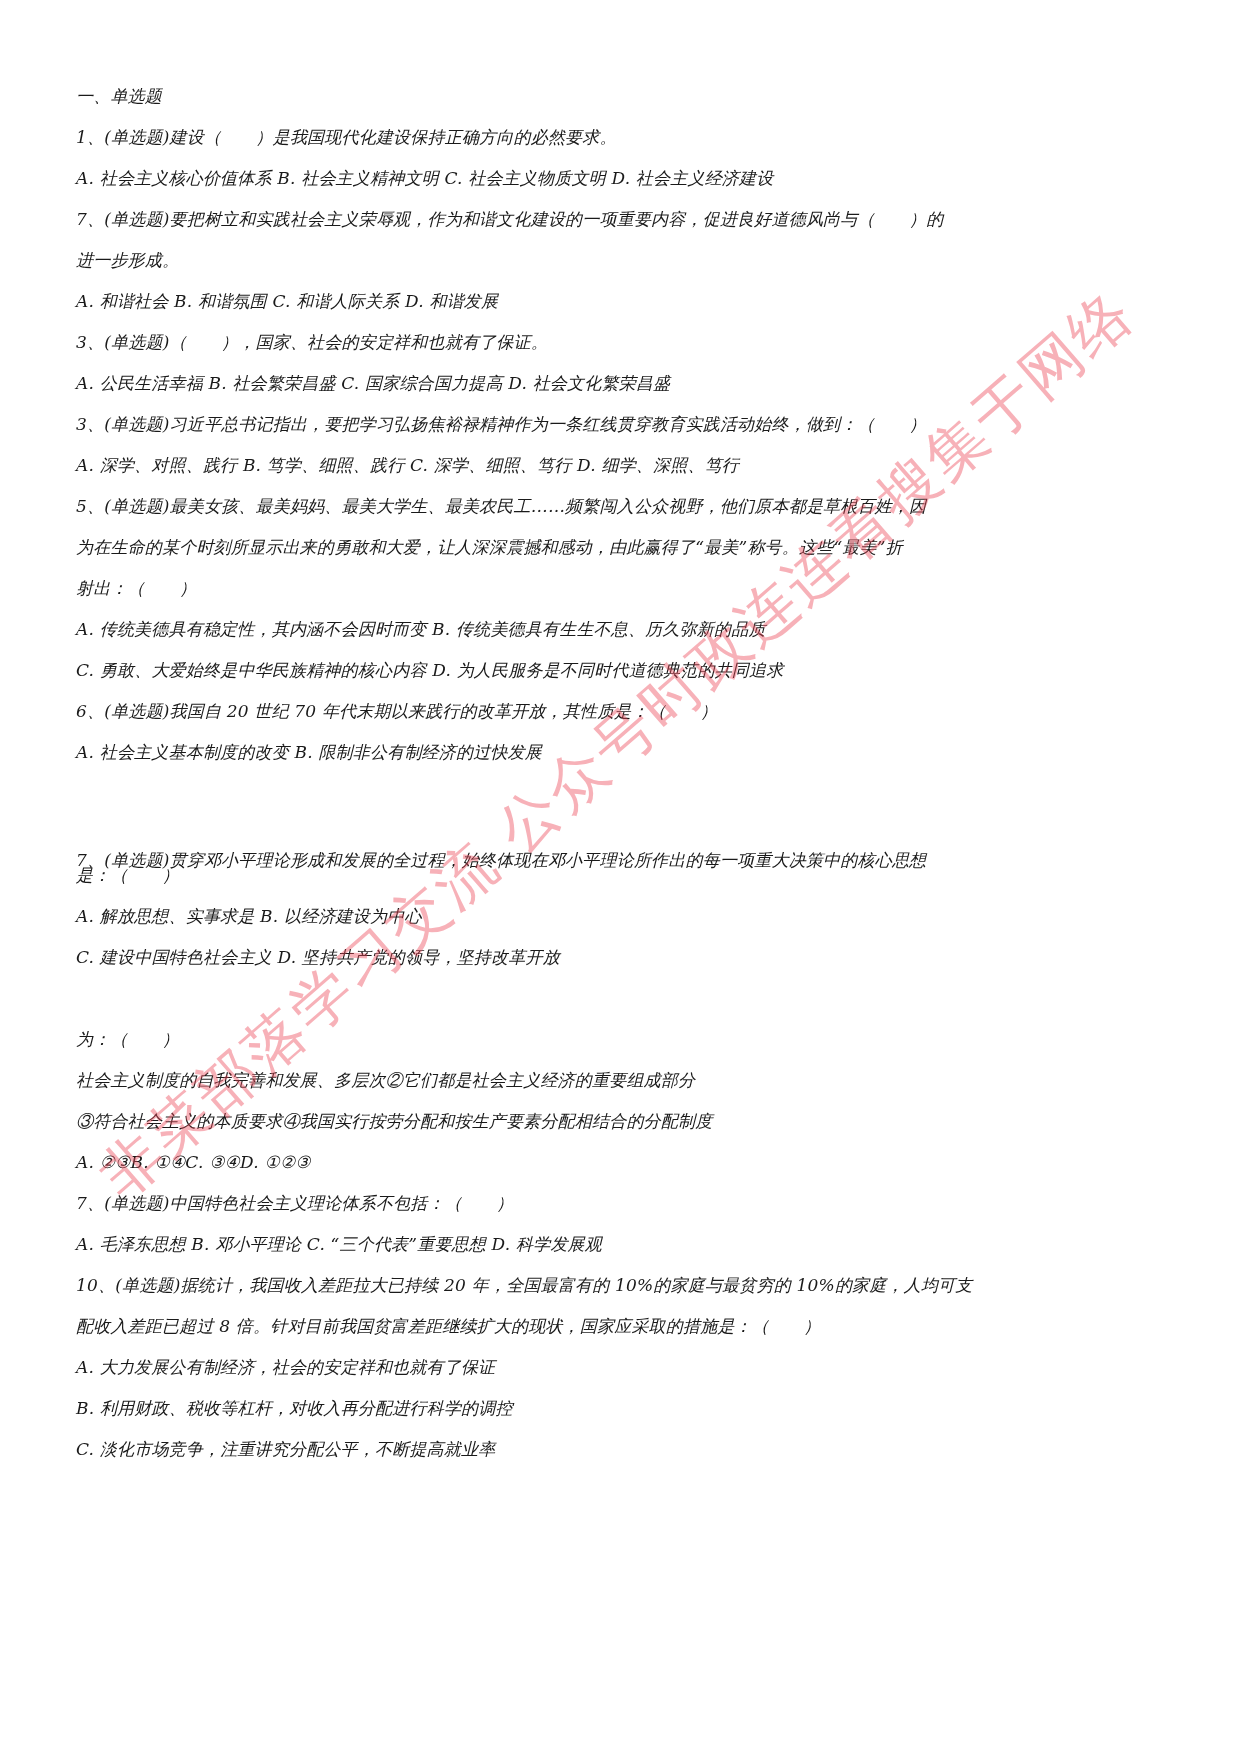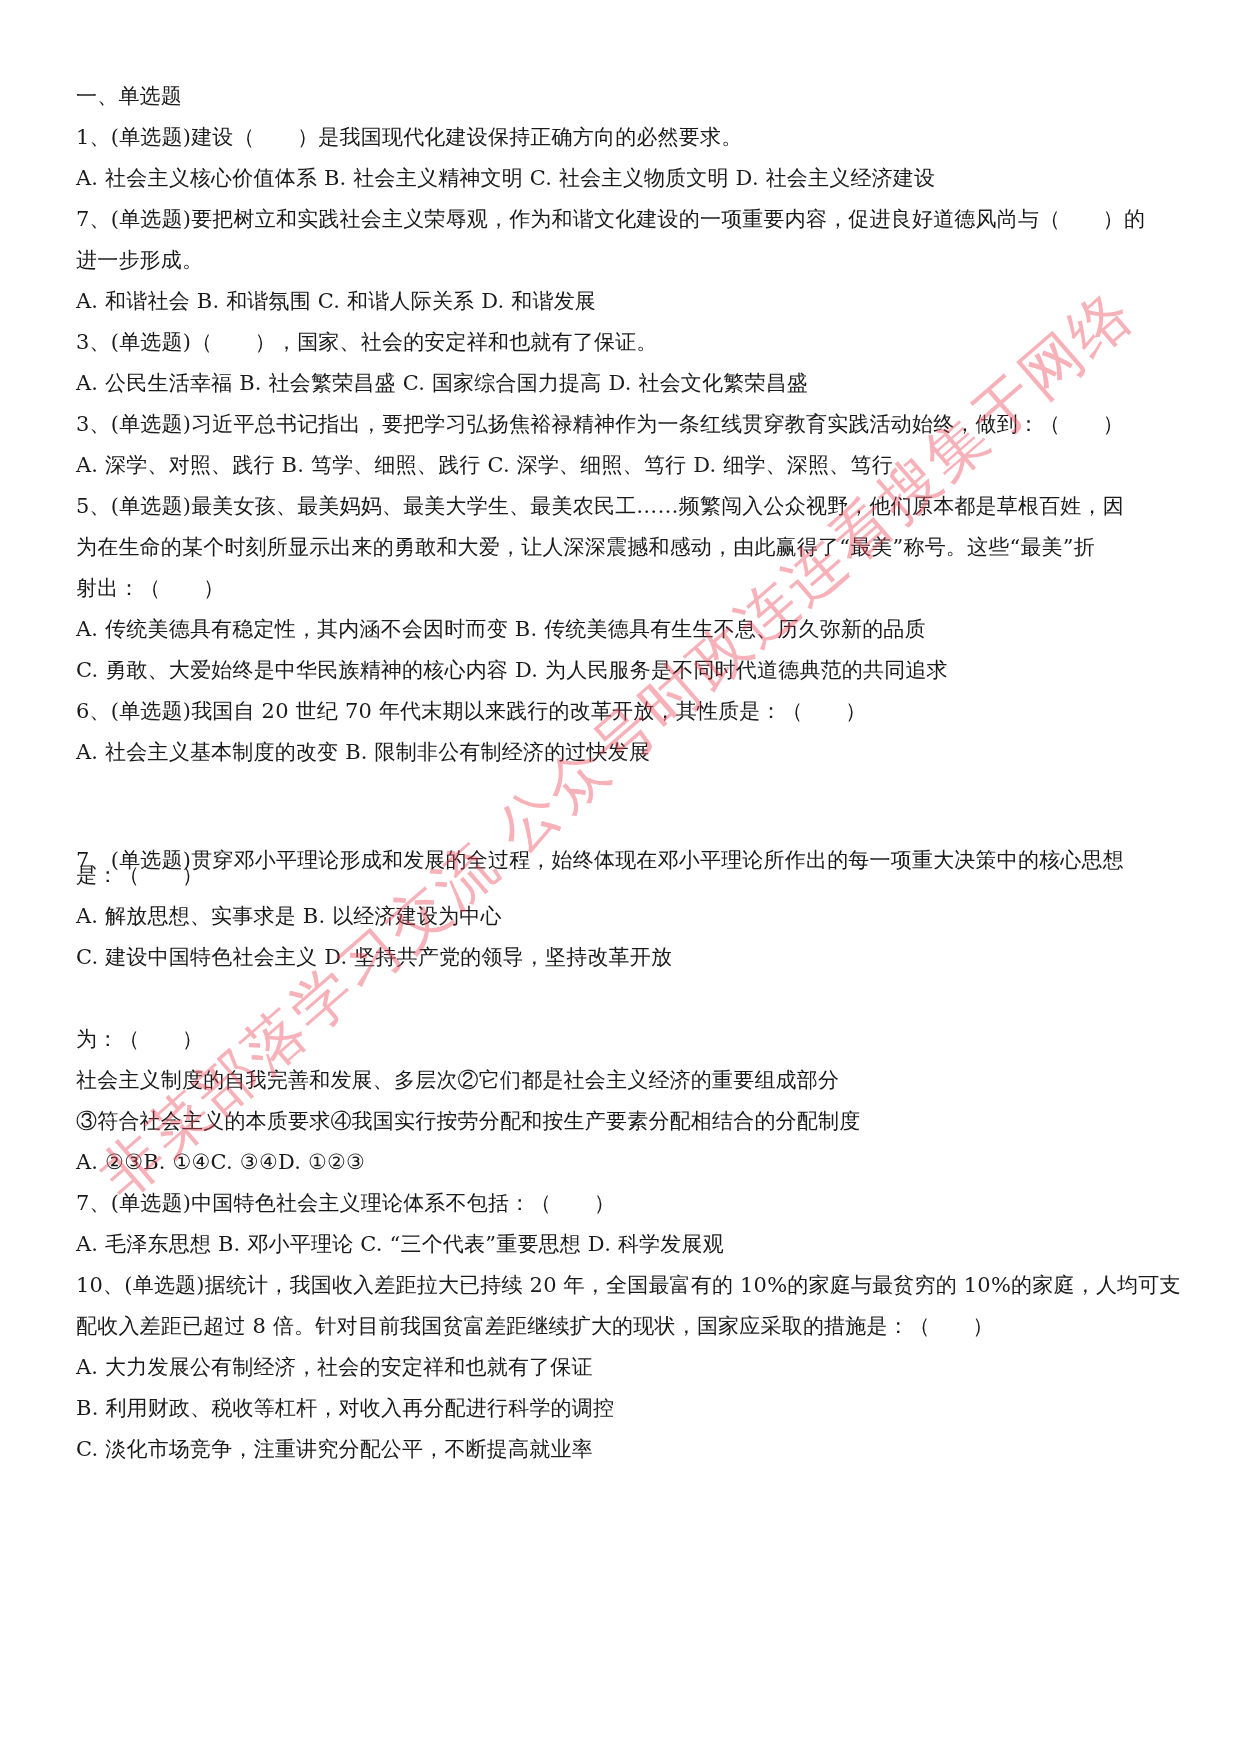--- a/index.html
+++ b/index.html
@@ -18,24 +18,25 @@
     .page {
       position: absolute;
       left: 0;
       top: 0;
       width: 1240px;
       height: 1754px;
     }
     .line {
       position: absolute;
       left: 76px;
-      font-size: 21px;
+      font-size: 17px;
       line-height: 24px;
       white-space: nowrap;
       letter-spacing: 0.2px;
+      font-style: italic;
     }
     .watermark {
       position: absolute;
       left: 0;
       top: 0;
       width: 1240px;
       height: 1754px;
       pointer-events: none;
     }
     .watermark-text {

